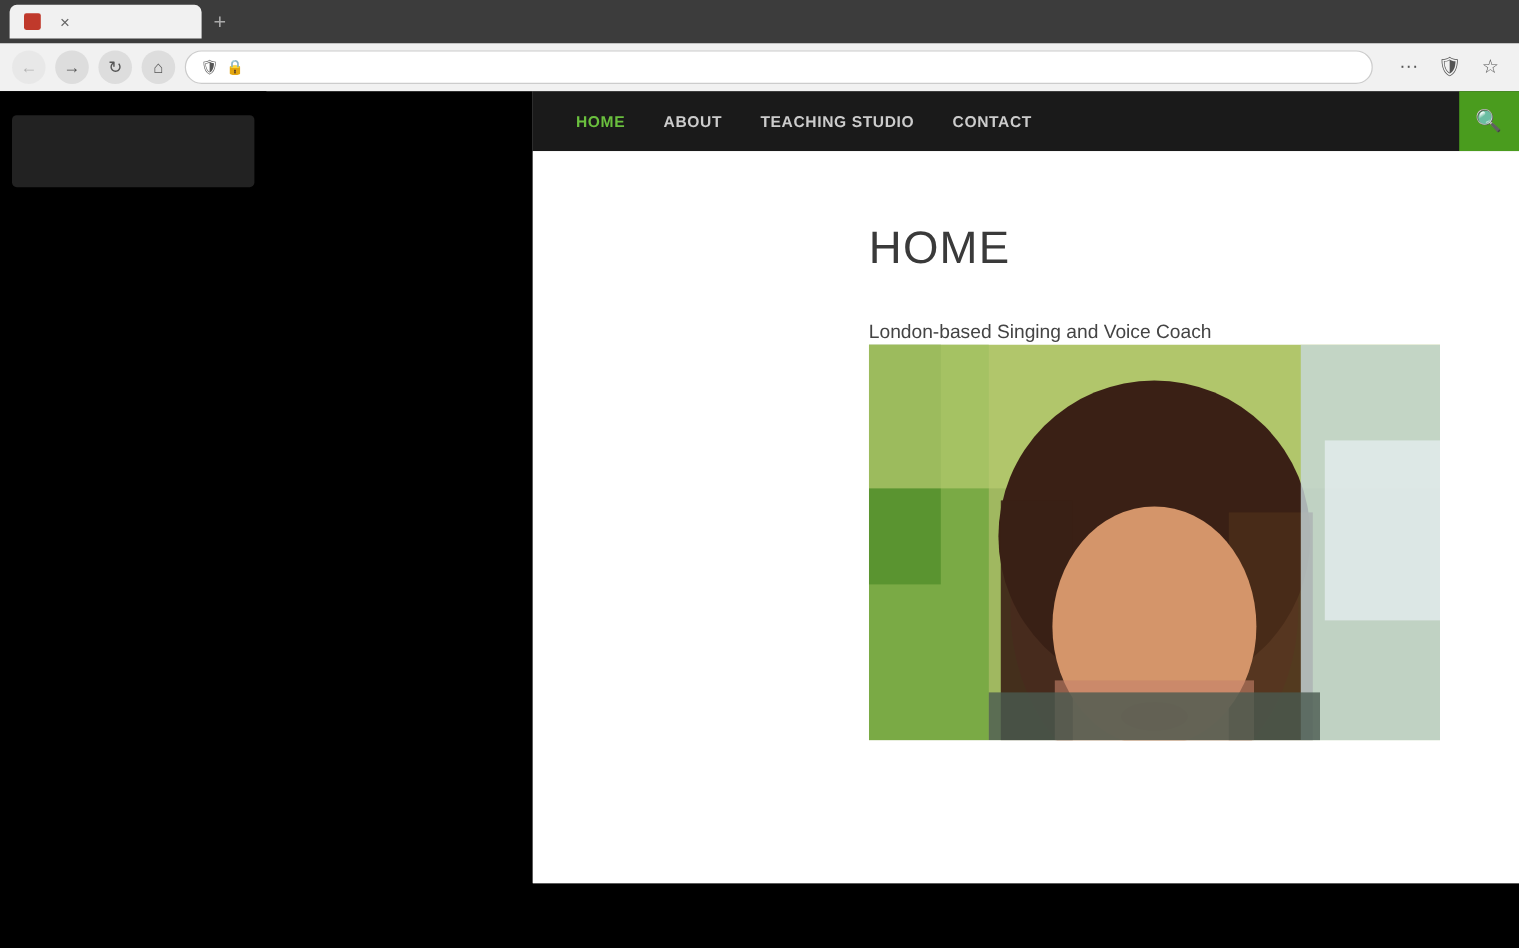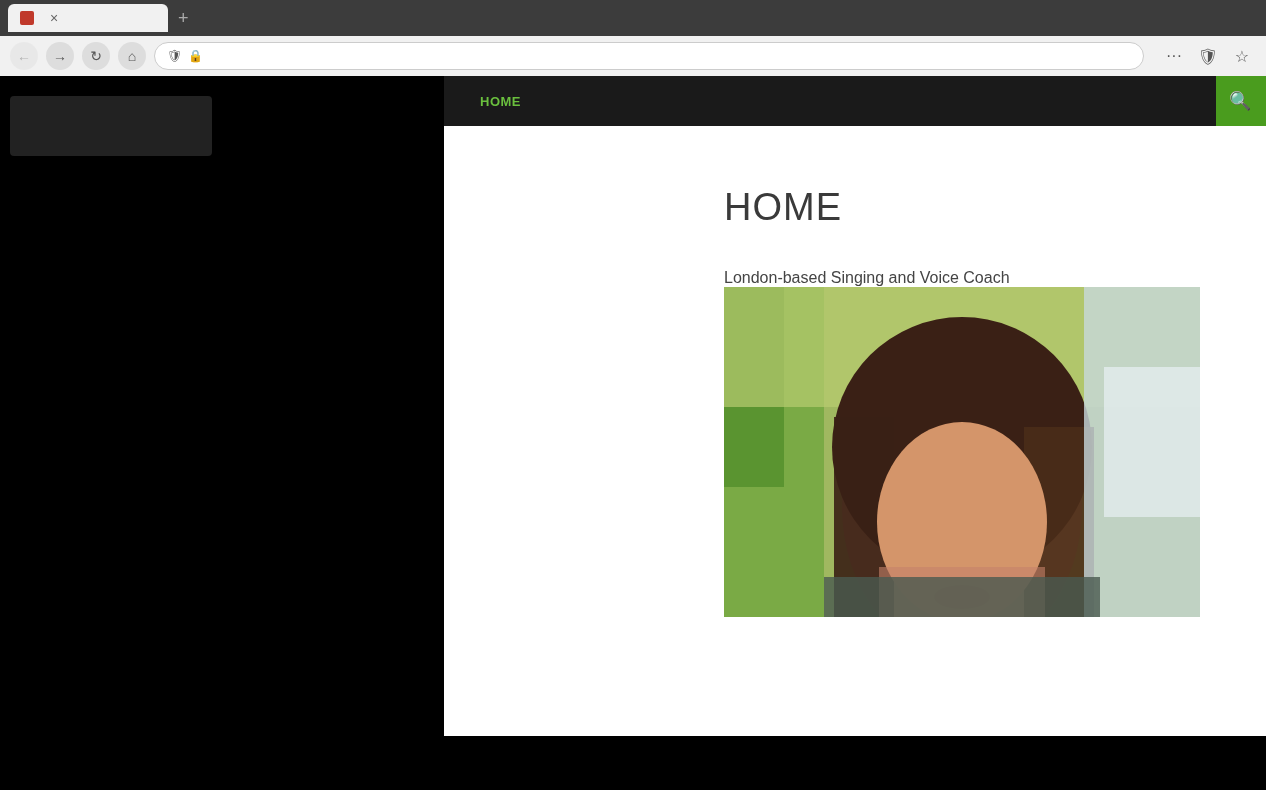--- a/index.html
+++ b/index.html
@@ -238,20 +238,23 @@
       <div class="logo-placeholder">
         <span class="logo-text"></span>
       </div>
     </div>
   </div>
 
   <div class="website" style="flex:1;">
 
     <nav class="site-nav">
       <a class="site-nav-item active">HOME</a>
+      <a class="site-nav-item">ABOUT</a>
+      <a class="site-nav-item">TEACHING STUDIO</a>
+      <a class="site-nav-item">CONTACT</a>
       <div class="nav-search">
         <span>🔍</span>
       </div>
     </nav>
 
     <div class="site-content">
       <h1 class="page-title">HOME</h1>
 
       <p class="subtitle">London-based Singing and Voice Coach</p>
 

